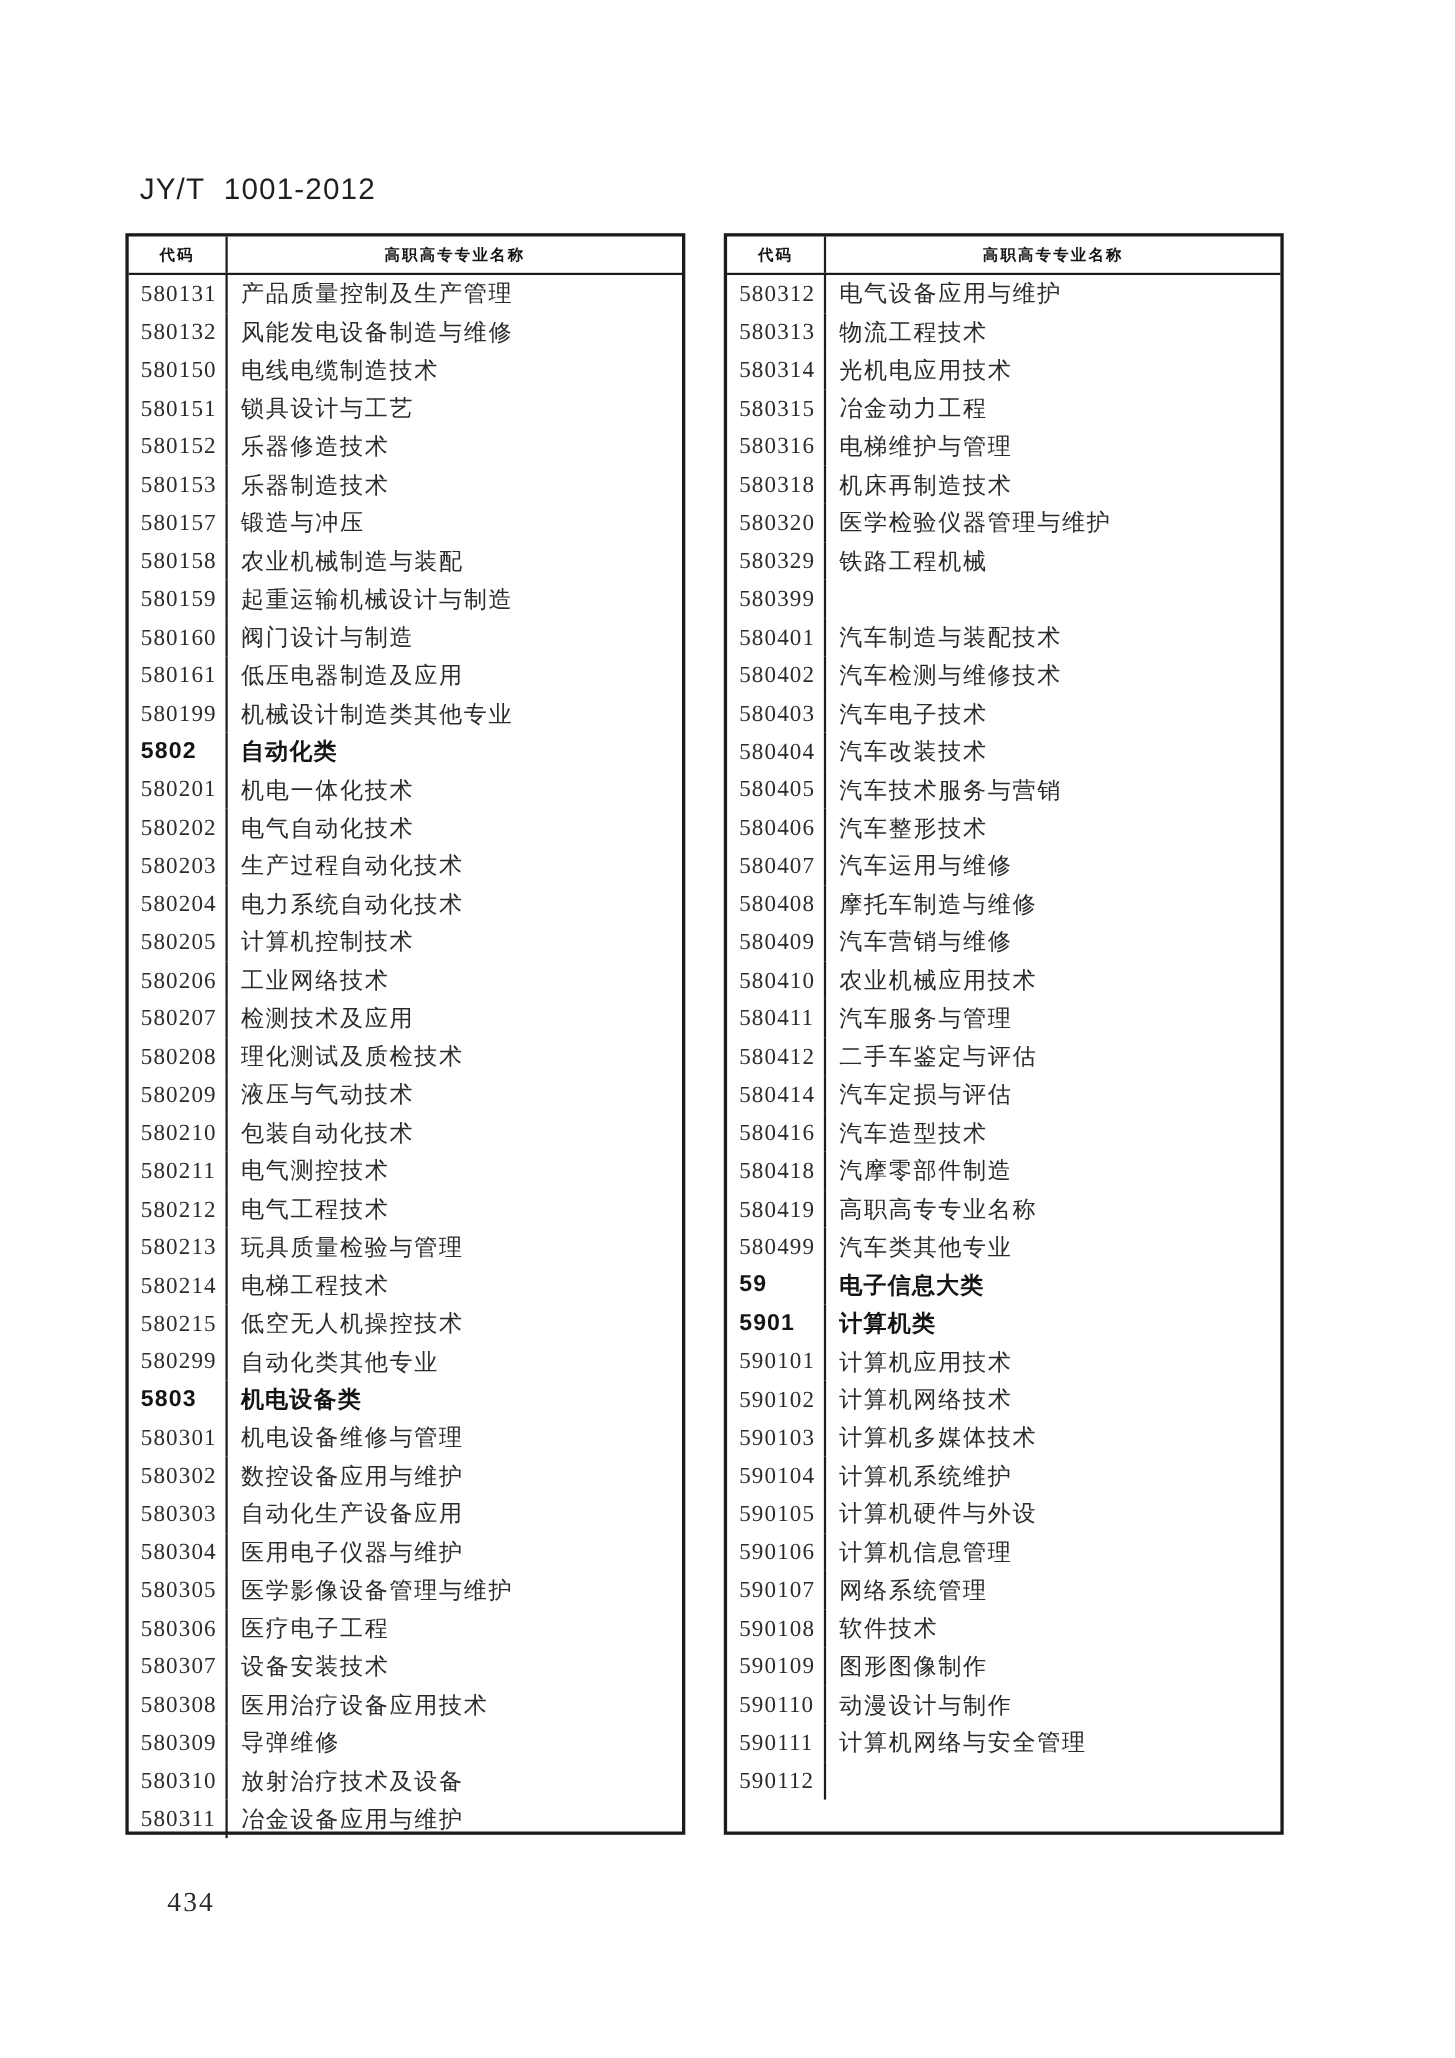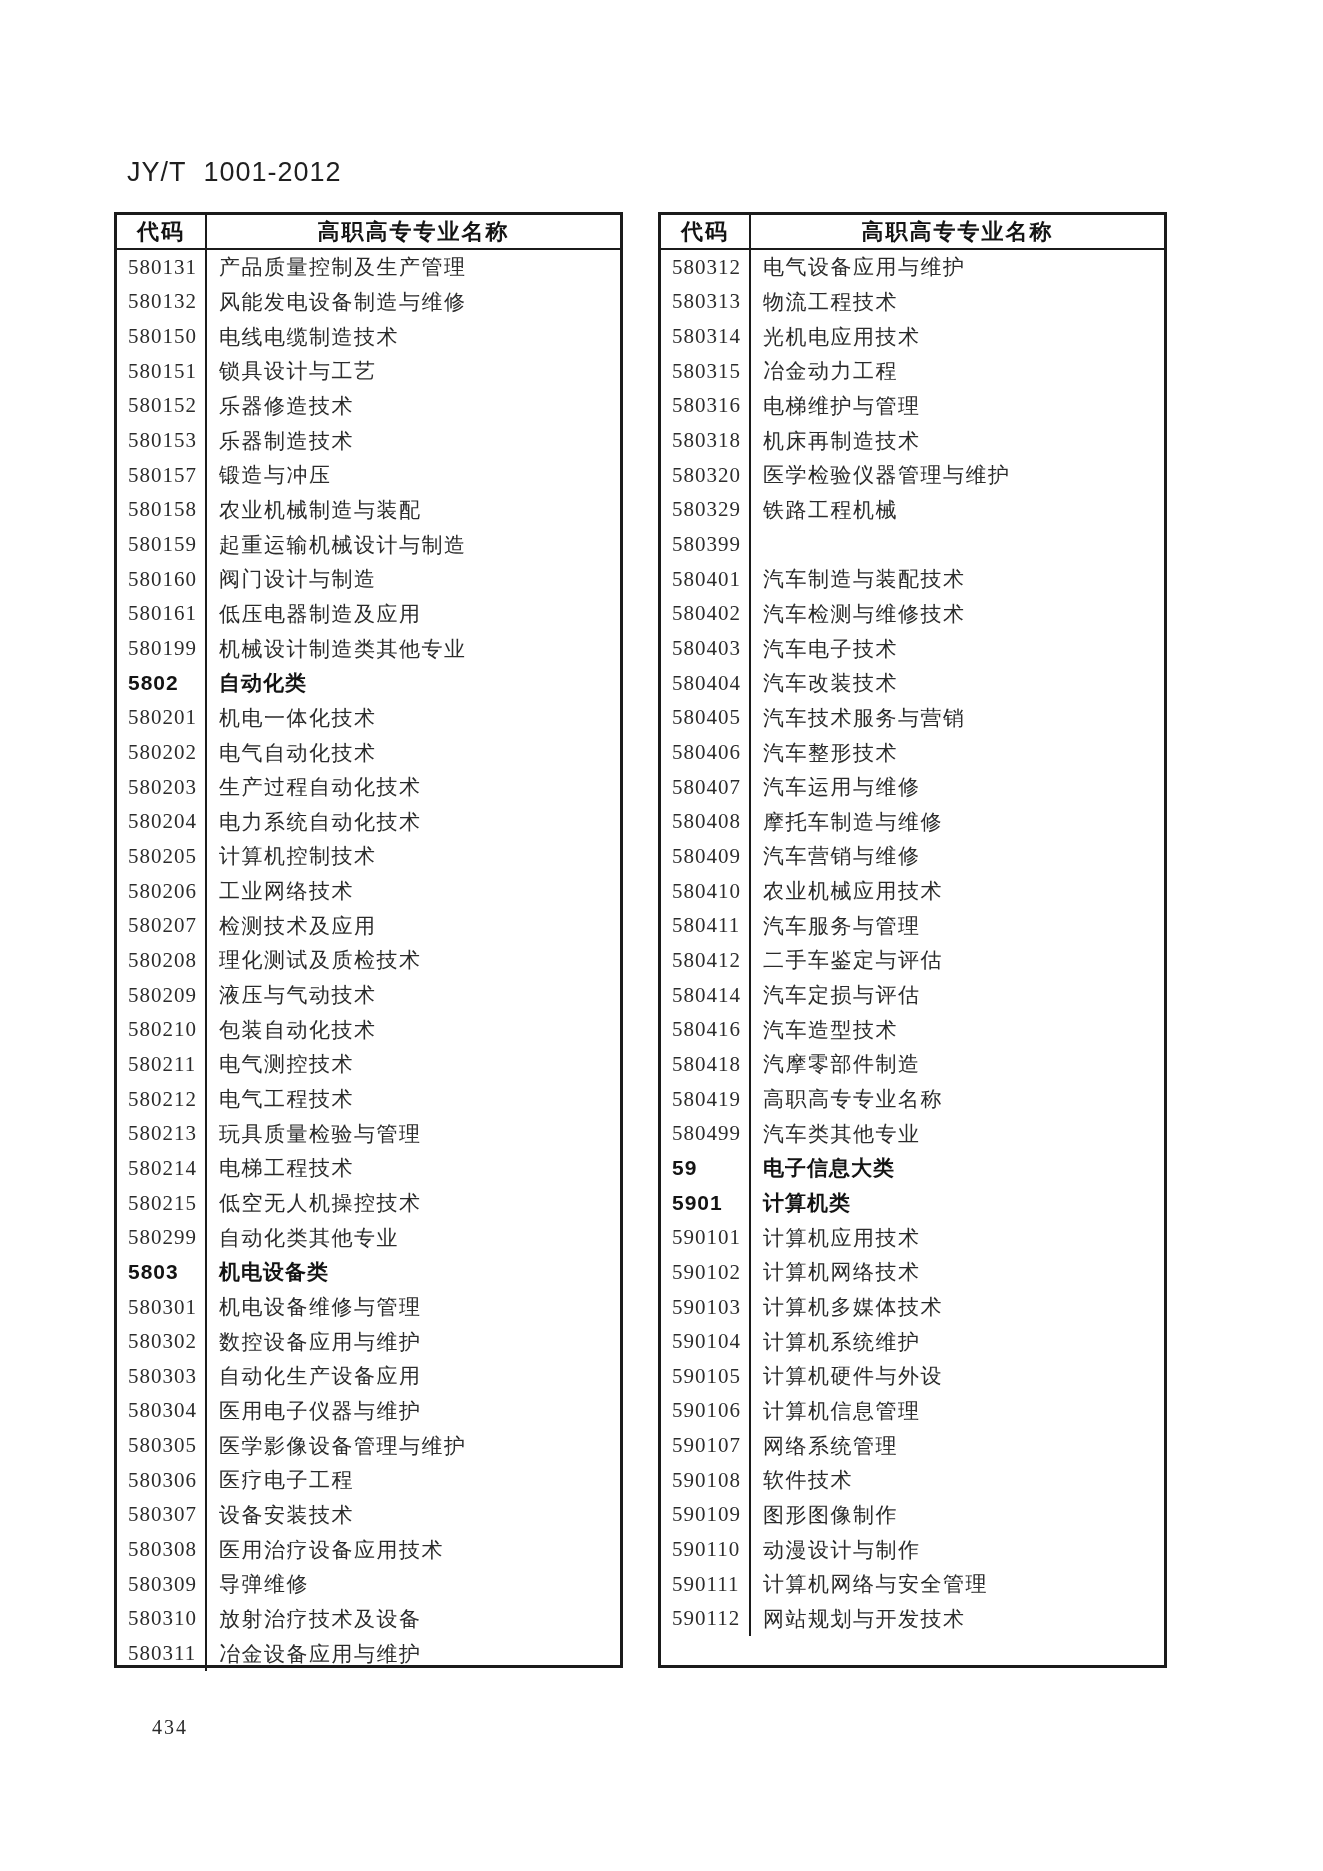--- a/index.html
+++ b/index.html
@@ -33,21 +33,21 @@
   }
   .jtable.left  { left: 114px; }
   .jtable.right { left: 658px; }
   .thead {
     display: flex;
     height: 33px;
     border-bottom: 2px solid #1b1b1b;
     align-items: center;
     font-family: "Liberation Sans", "DejaVu Sans", sans-serif;
     font-weight: 700;
-    font-size: 22px;
+    font-size: 14px;
     color: #141414;
   }
   .col-code {
     width: 90px;
     flex: 0 0 90px;
     border-right: 2px solid #1b1b1b;
     box-sizing: border-box;
     height: 100%;
   }
   .col-name { flex: 1 1 auto; height: 100%; }
@@ -76,21 +76,21 @@
   }
   .tr.bold .col-code, .tr.bold .col-name {
     font-family: "Liberation Sans", "DejaVu Sans", sans-serif;
     font-weight: 700;
     color: #141414;
     letter-spacing: 1px;
   }
   .page-number {
     position: absolute;
     left: 152px; top: 1716px;
-    font-size: 20px;
+    font-size: 25px;
     letter-spacing: 2px;
     color: #2b2b2b;
   }
 </style>
 </head>
 <body>
 
 <div class="doc-code">JY/T 1001-2012</div>
 
 <section class="jtable left">
@@ -422,18 +422,17 @@
       <div class="tr">
         <div class="col-code">590110</div>
         <div class="col-name">动漫设计与制作</div>
       </div>
       <div class="tr">
         <div class="col-code">590111</div>
         <div class="col-name">计算机网络与安全管理</div>
       </div>
       <div class="tr">
         <div class="col-code">590112</div>
-        <div class="col-name">网站规划与开发技术</div>
       </div>
     </div>
 </section>
 
 <div class="page-number">434</div>
 
 </body></html>

